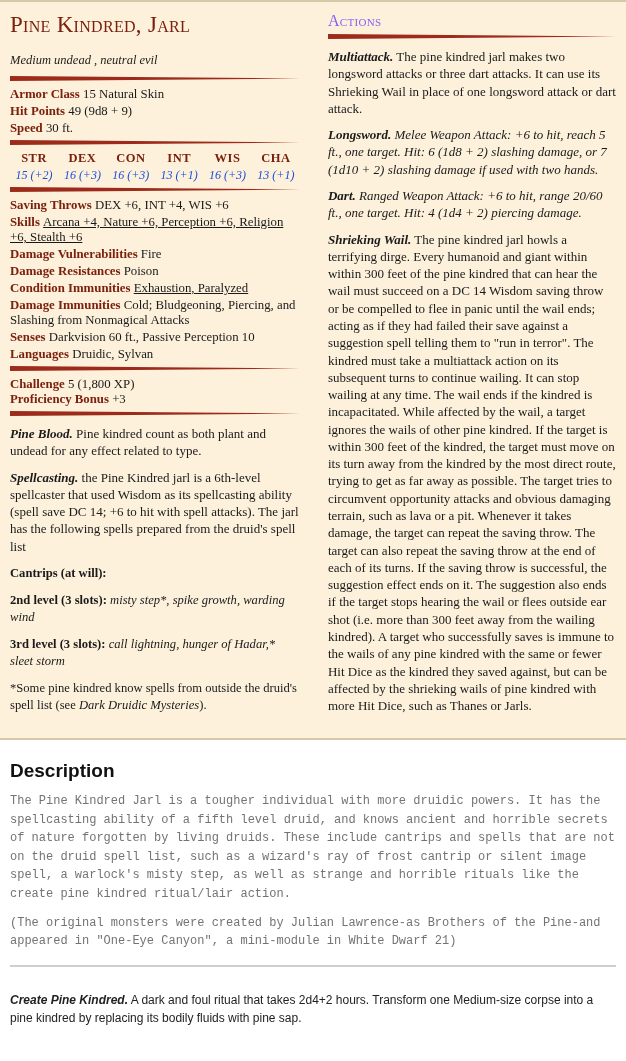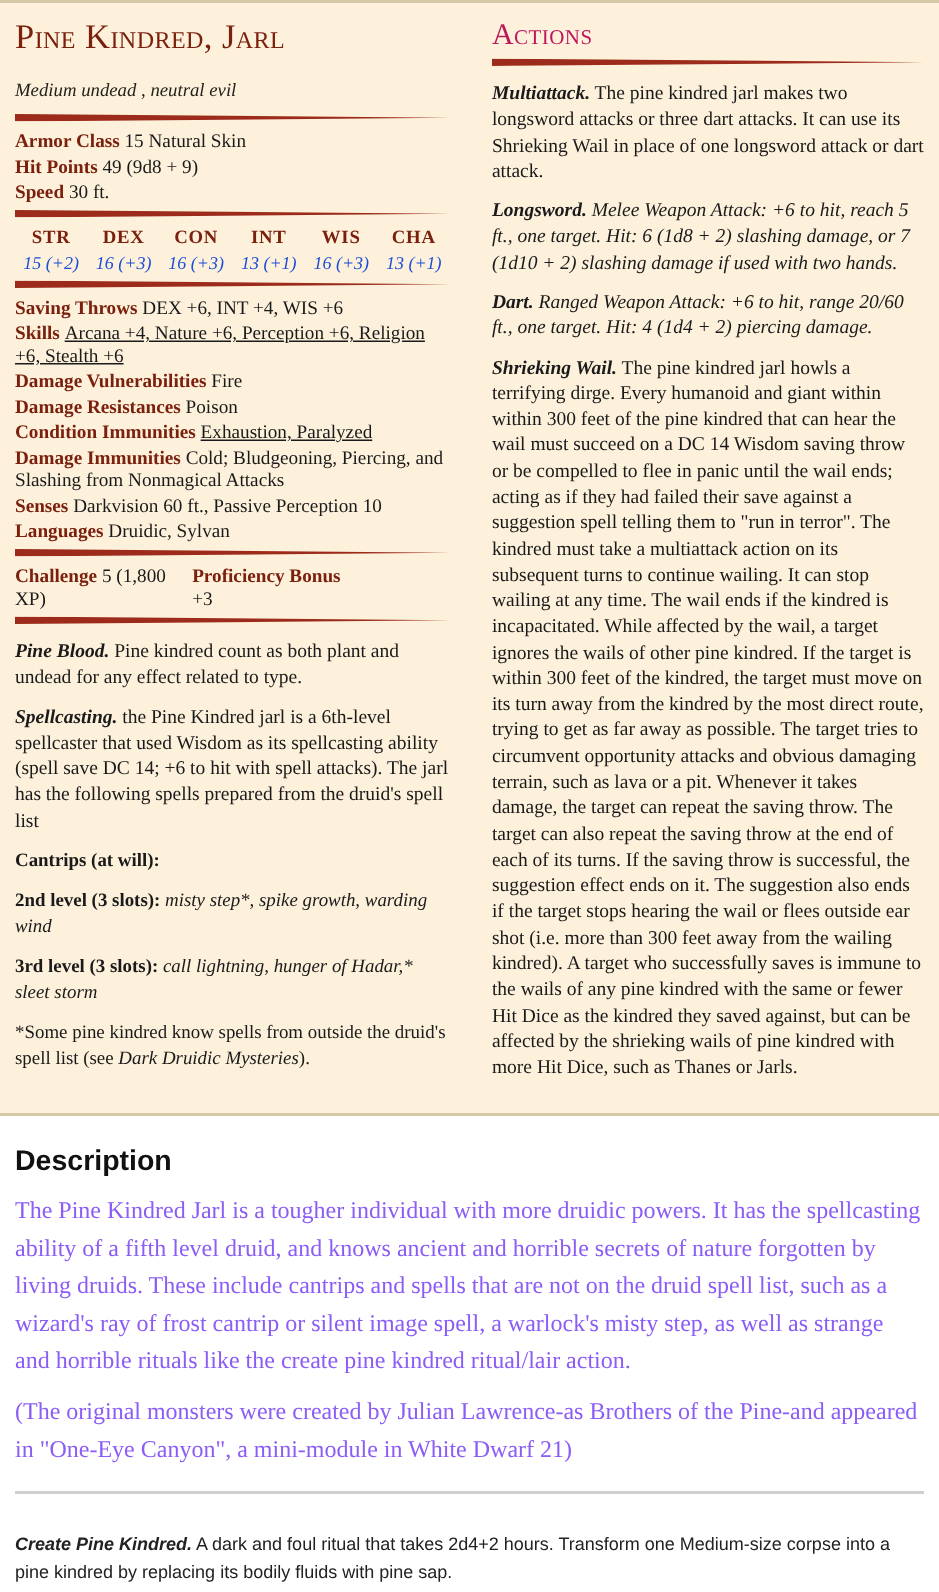--- a/index.html
+++ b/index.html
@@ -83,40 +83,41 @@
     margin-top: 2px;
     font-style: italic;
   }
   .challenge-row {
     display: flex;
     justify-content: space-between;
     font-size: 12.8px;
     color: #7a200d;
     font-weight: bold;
     margin-top: 2px;
+    flex-direction: column;
   }
   .challenge-row .val { color: #1a1a1a; font-weight: normal; }
   .prof { margin-right: 62px; }
 
   .trait {
     font-size: 13px;
     line-height: 1.33;
     margin: 9px 0;
     text-align: left;
   }
   .trait .tname {
     font-style: italic;
     font-weight: bold;
   }
   .trait em { font-style: italic; }
 
   .section-head {
     font-variant: small-caps;
-    font-size: 20px;
-    color: #be185d;
+    font-size: 16px;
+    color: #8b5cf6;
     margin: 2px 0 0 0;
     font-weight: normal;
     letter-spacing: 0.3px;
   }
   .spell-line {
     font-size: 12.6px;
     line-height: 1.35;
     margin: 10px 0;
   }
   .spell-line b { font-weight: bold; }
@@ -126,25 +127,25 @@
     padding: 10px 10px 4px 10px;
   }
   .body-head {
     font-size: 19px;
     font-weight: bold;
     margin: 10px 0 10px 0;
     color: #111;
     font-family: "Liberation Sans", sans-serif;
   }
   .body-p {
-    font-family: Liberation Serif, serif;
-    font-size: 16px;
+    font-family: Liberation Mono, monospace;
+    font-size: 12px;
     line-height: 1.55;
     margin: 10px 0;
-    color: #8b5cf6;
+    color: #737373;
   }
   .divider-thick {
     border: none;
     border-top: 2px solid #cfcfcf;
     margin: 14px 0 0 0;
   }
   .lair-p {
     font-family: "Liberation Sans", sans-serif;
     font-size: 12px;
     line-height: 1.55;

